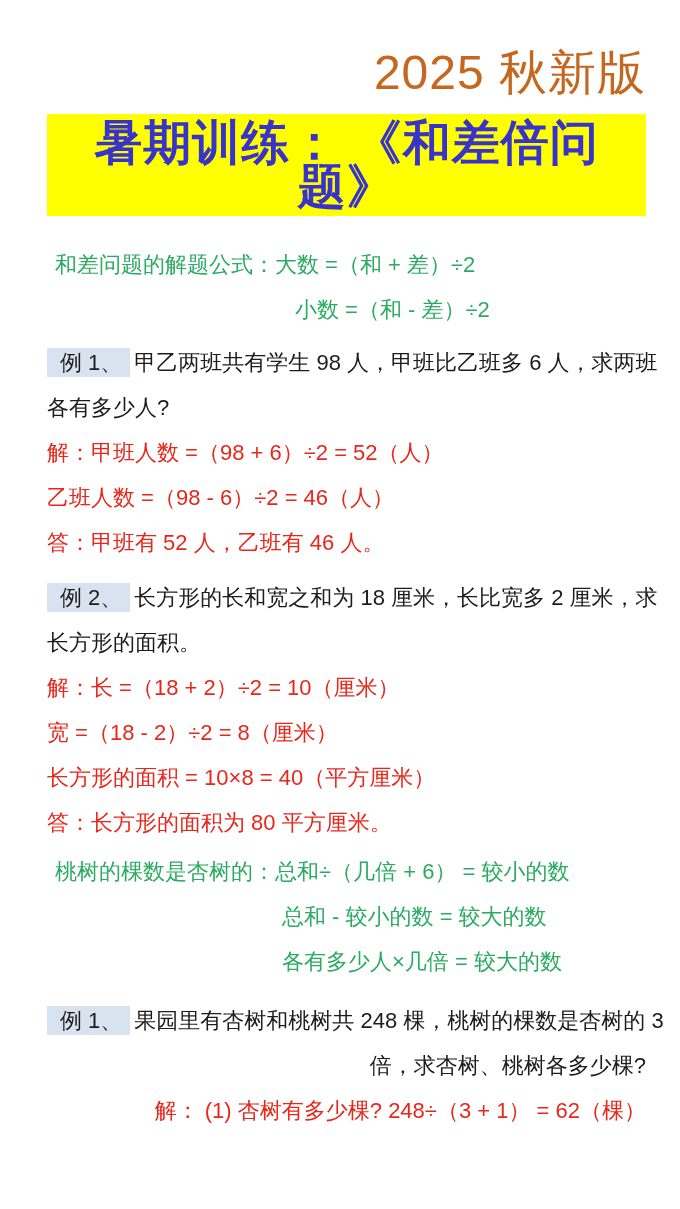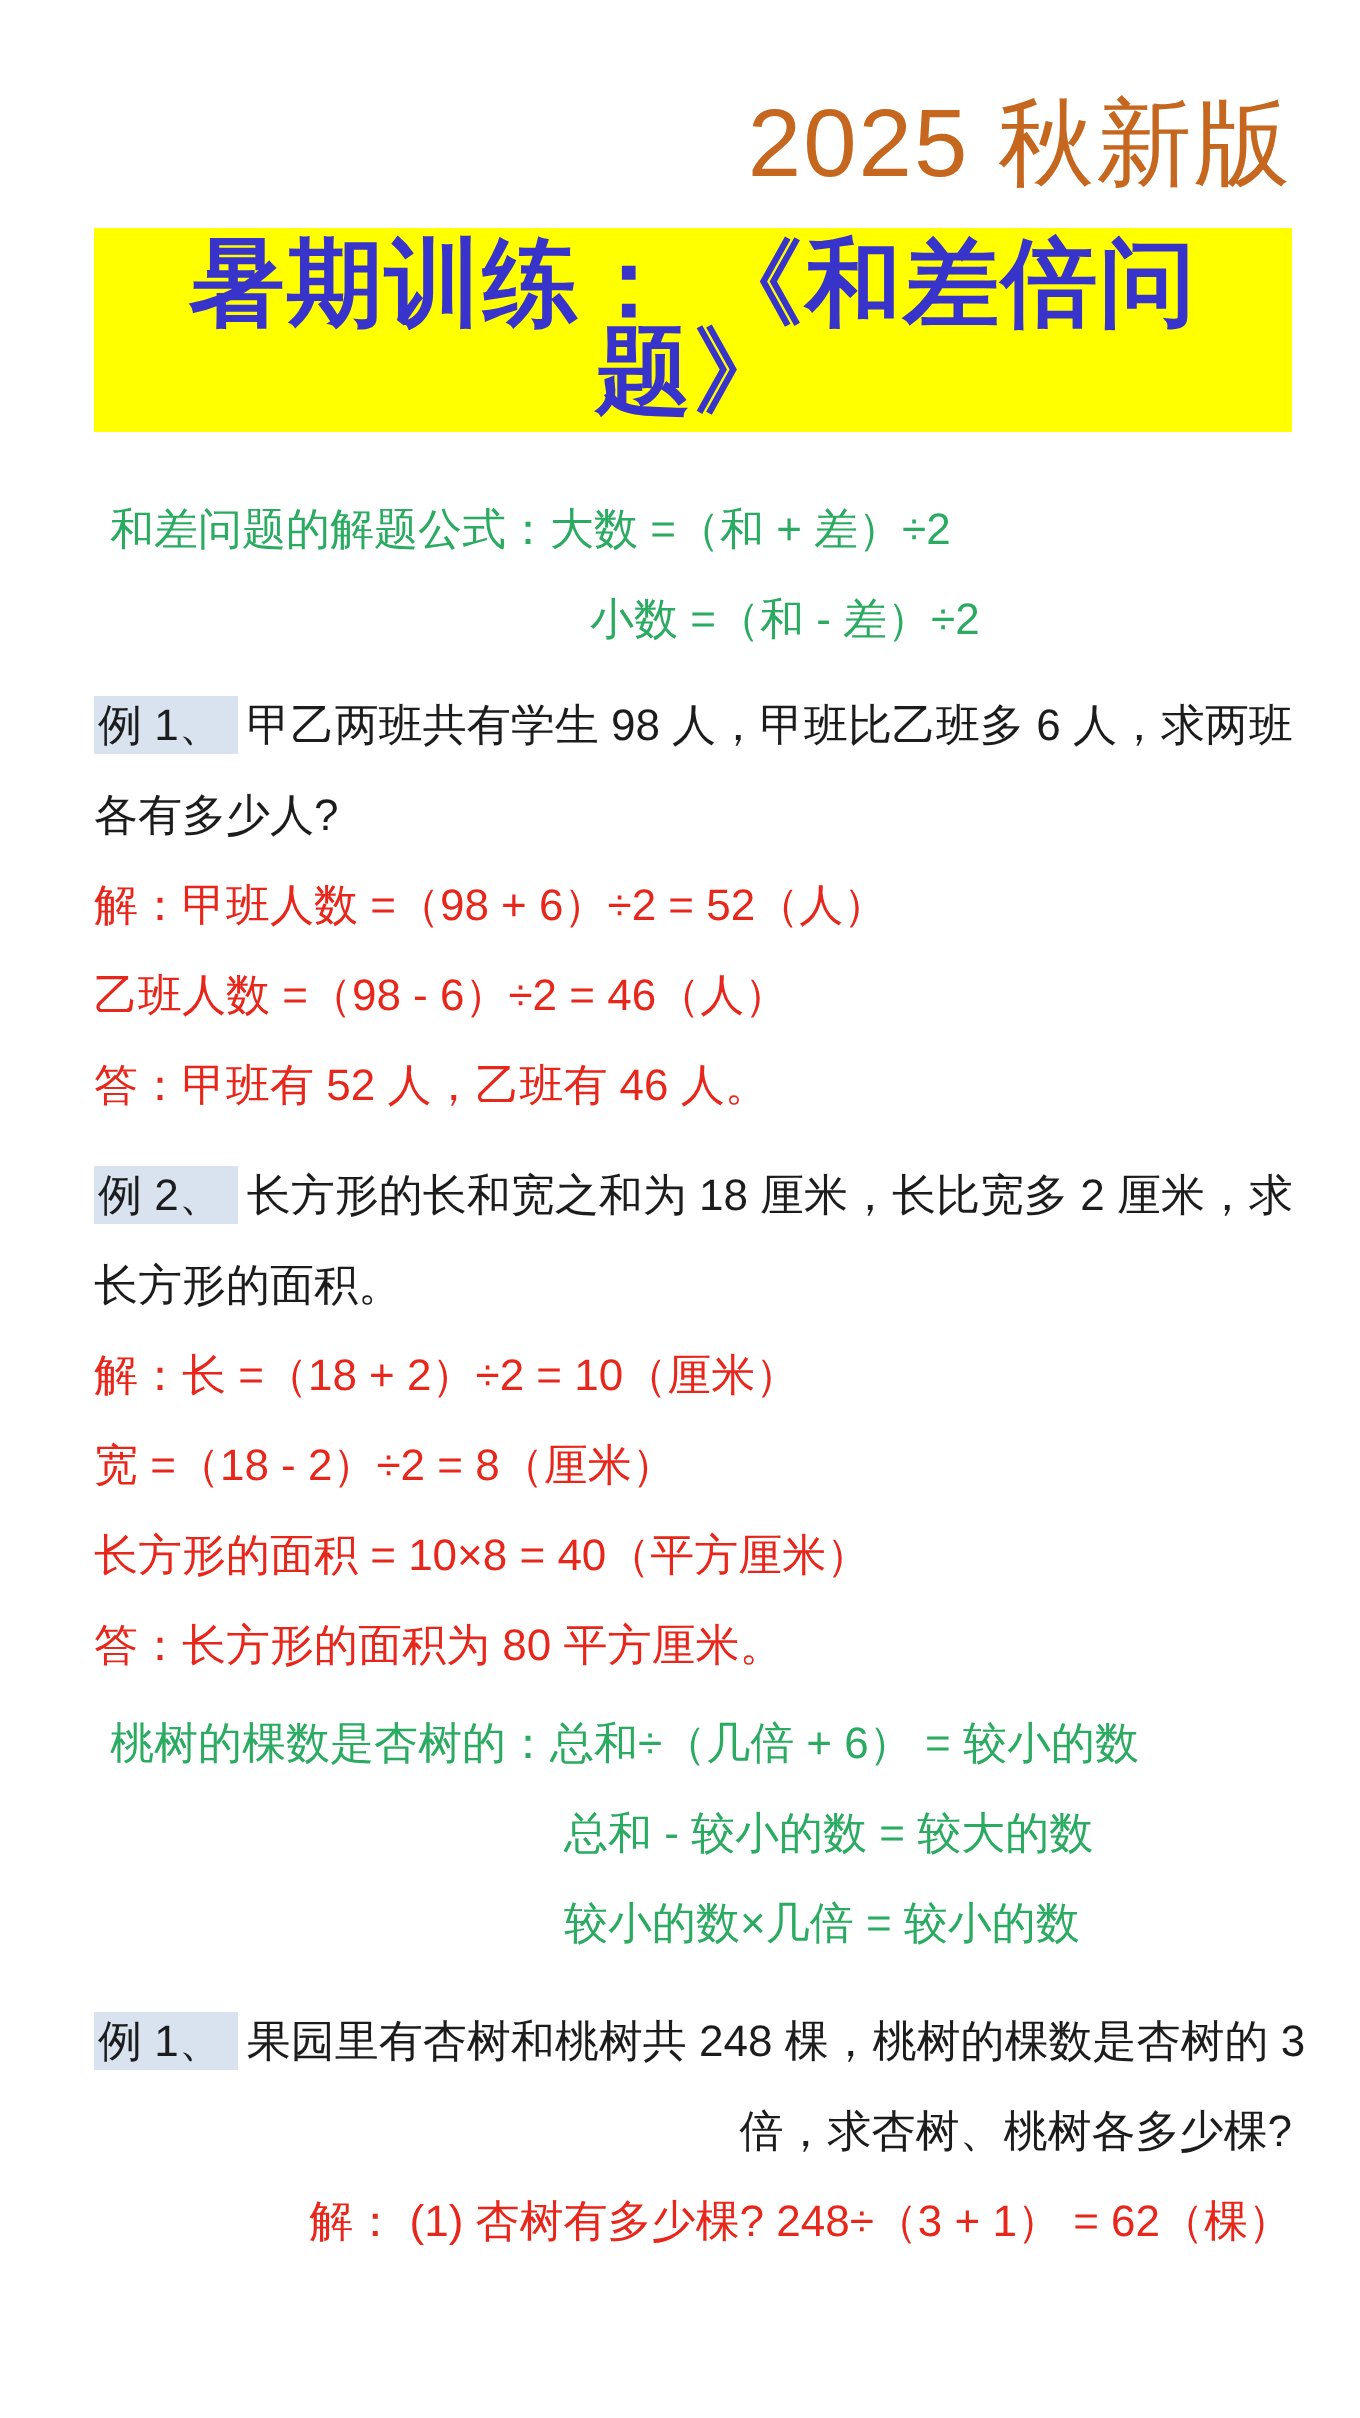--- a/index.html
+++ b/index.html
@@ -37,21 +37,21 @@
   .indent-b{padding-left:227px;}
 
   .example p{margin:0;font-size:22px;line-height:45px;white-space:nowrap;}
   .example-1{margin-top:8px;}
   .example-2{margin-top:10px;}
   .example-3{margin-top:14px;text-align:right;}
   .q-line{color:var(--body-black,#1c1c1c);}
   .sol-line{color:var(--solution-red,#e7271b);}
   .example-tag{
     background:var(--tag-highlight,#d9e3f0);
-    padding:2px 8px 2px 2px;margin-right:4px;
+    padding:2px 8px 2px 13px;margin-right:4px;
   }
 </style>
 </head>
 <body>
 
 <div class="page">
 
   <h1 class="title">2025 秋新版</h1>
 
 
@@ -77,21 +77,21 @@
     <p class="q-line">长方形的面积。</p>
     <p class="sol-line">解：长 =（18 + 2）÷2 = 10（厘米）</p>
     <p class="sol-line">宽 =（18 - 2）÷2 = 8（厘米）</p>
     <p class="sol-line">长方形的面积 = 10×8 = 40（平方厘米）</p>
     <p class="sol-line">答：长方形的面积为 80 平方厘米。</p>
   </div>
 
   <div class="formula-block second">
     <div class="f-line"><span>桃树的棵数是杏树的：</span><span>总和÷（几倍 + 6） = 较小的数</span></div>
     <div class="f-line indent-b">总和 - 较小的数 = 较大的数</div>
-    <div class="f-line indent-b">较小的数×几倍 = 较小的数</div>
+    <div class="f-line indent-b">各有多少人×几倍 = 较大的数</div>
   </div>
 
   <div class="example example-3">
     <p class="q-line"><span class="example-tag">例 1、</span><span>果园里有杏树和桃树共 248 棵，桃树的棵数是杏树的 3</span></p>
     <p class="q-line">倍，求杏树、桃树各多少棵?</p>
     <p class="sol-line">解： (1) 杏树有多少棵? 248÷（3 + 1） = 62（棵）</p>
   </div>
 
 </div>
 

